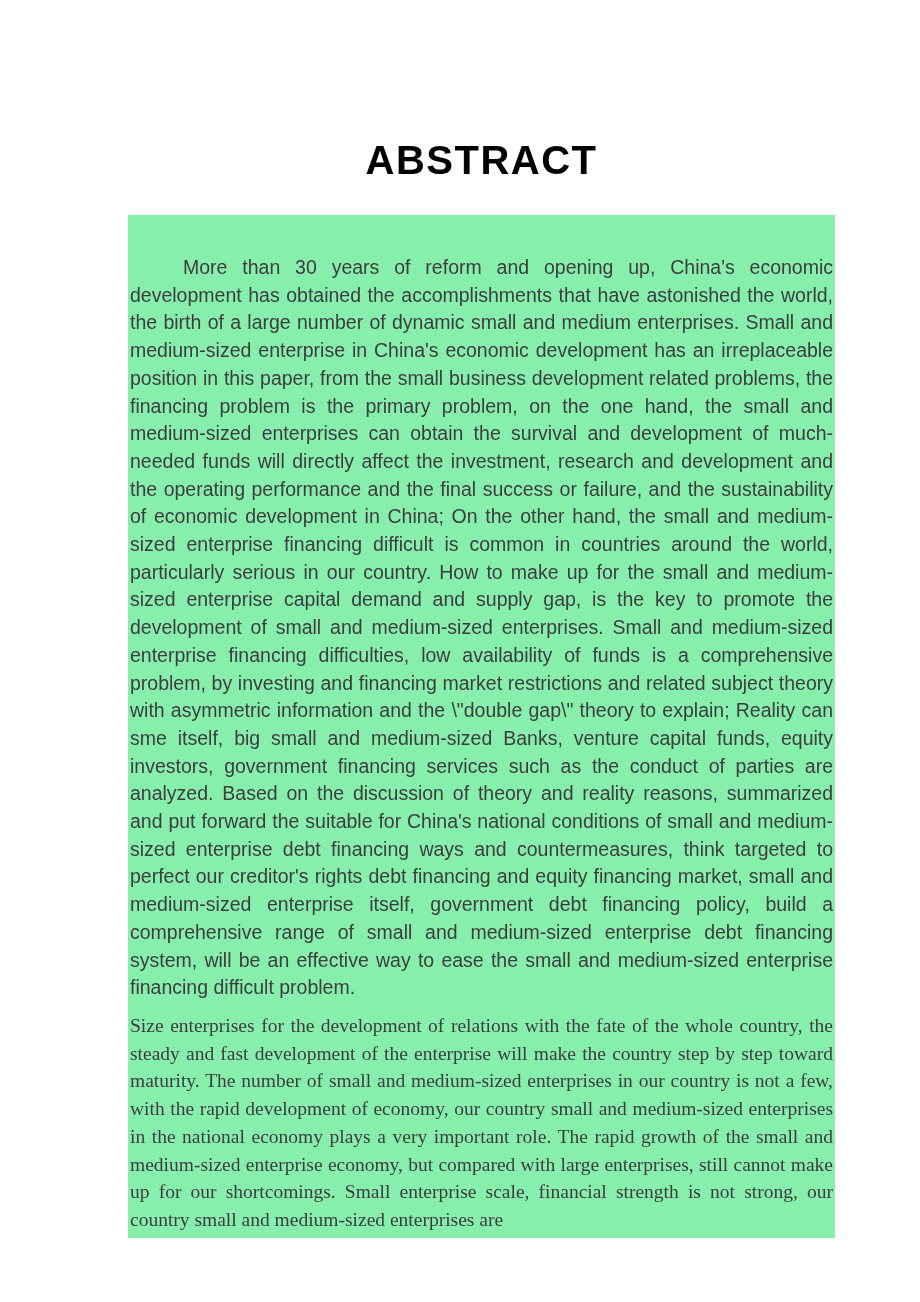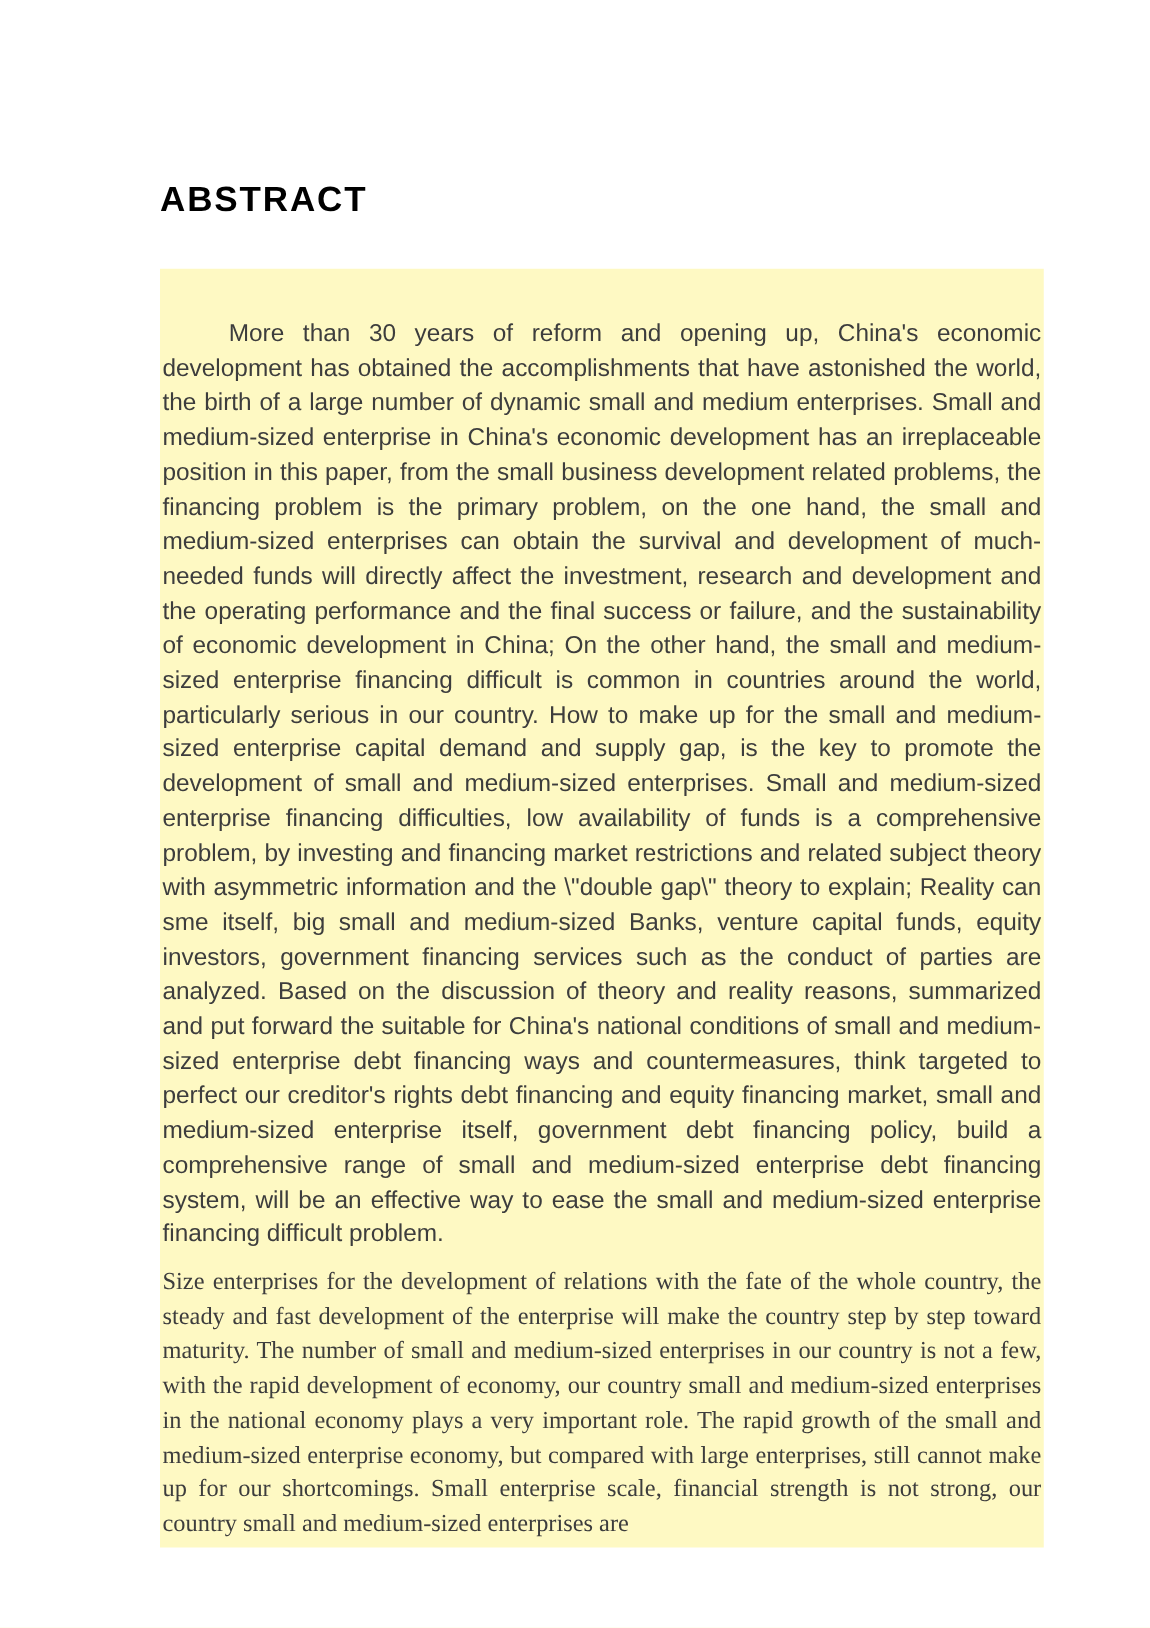--- a/index.html
+++ b/index.html
@@ -13,29 +13,30 @@
     font-family: "Liberation Sans", sans-serif;
     position: relative;
     overflow: hidden;
   }
   .content {
     margin-left: 128px;
     width: 707px;
   }
   h1.doc-title {
     margin: 141px 0 0 0;
-    font-size: 28px;
+    text-align: center;
+    font-size: 40px;
     line-height: 38px;
     font-weight: bold;
     letter-spacing: 1.5px;
     color: #000000;
   }
   .abstract-panel {
     margin-top: 36px;
-    background: #fef9c3;
+    background: #86efac;
     padding: 39px 2px 4px 2px;
     box-sizing: border-box;
   }
   .abstract-panel p {
     margin: 0;
     font-size: 19.5px;
     line-height: 27.7px;
     color: #3d3d3d;
     text-align: justify;
   }

